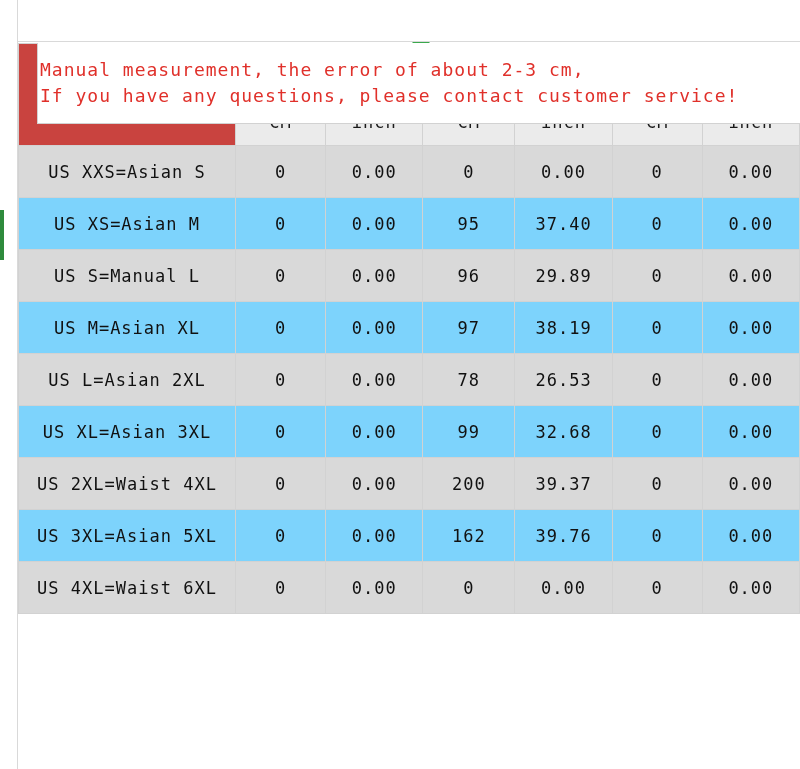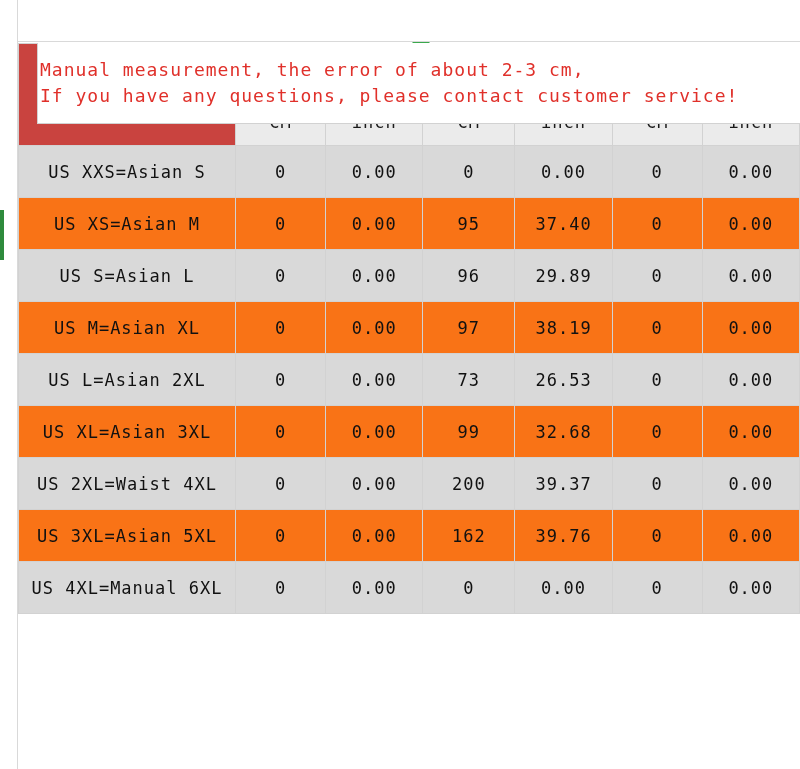--- a/index.html
+++ b/index.html
@@ -105,21 +105,21 @@
   .cell {
     font-size: 17px;
     color: #111111;
     letter-spacing: 1px;
     height: 49px;
   }
   tr.odd .rowlabel, tr.odd .cell {
     background: #d9d9d9;
   }
   tr.even .rowlabel, tr.even .cell {
-    background: #f97316;
+    background: #7dd3fc;
   }
   .notes {
     position: absolute;
     left: 19px;
     top: 0;
     width: 779px;
     padding: 14px 0 14px 2px;
     box-sizing: border-box;
     border-left: 1px solid #d2d2d2;
     border-right: 1px solid #d2d2d2;
@@ -184,42 +184,42 @@
         <tr class="even">
           <td class="rowlabel">US XS=Asian M</td>
           <td class="cell">0</td>
           <td class="cell">0.00</td>
           <td class="cell">95</td>
           <td class="cell">37.40</td>
           <td class="cell">0</td>
           <td class="cell">0.00</td>
         </tr>
         <tr class="odd">
-          <td class="rowlabel">US S=Asian L</td>
+          <td class="rowlabel">US S=Manual L</td>
           <td class="cell">0</td>
           <td class="cell">0.00</td>
           <td class="cell">96</td>
           <td class="cell">29.89</td>
           <td class="cell">0</td>
           <td class="cell">0.00</td>
         </tr>
         <tr class="even">
           <td class="rowlabel">US M=Asian XL</td>
           <td class="cell">0</td>
           <td class="cell">0.00</td>
           <td class="cell">97</td>
           <td class="cell">38.19</td>
           <td class="cell">0</td>
           <td class="cell">0.00</td>
         </tr>
         <tr class="odd">
           <td class="rowlabel">US L=Asian 2XL</td>
           <td class="cell">0</td>
           <td class="cell">0.00</td>
-          <td class="cell">73</td>
+          <td class="cell">78</td>
           <td class="cell">26.53</td>
           <td class="cell">0</td>
           <td class="cell">0.00</td>
         </tr>
         <tr class="even">
           <td class="rowlabel">US XL=Asian 3XL</td>
           <td class="cell">0</td>
           <td class="cell">0.00</td>
           <td class="cell">99</td>
           <td class="cell">32.68</td>
@@ -238,21 +238,21 @@
         <tr class="even">
           <td class="rowlabel">US 3XL=Asian 5XL</td>
           <td class="cell">0</td>
           <td class="cell">0.00</td>
           <td class="cell">162</td>
           <td class="cell">39.76</td>
           <td class="cell">0</td>
           <td class="cell">0.00</td>
         </tr>
         <tr class="odd">
-          <td class="rowlabel">US 4XL=Manual 6XL</td>
+          <td class="rowlabel">US 4XL=Waist 6XL</td>
           <td class="cell">0</td>
           <td class="cell">0.00</td>
           <td class="cell">0</td>
           <td class="cell">0.00</td>
           <td class="cell">0</td>
           <td class="cell">0.00</td>
         </tr>
       </tbody>
     </table>
 

